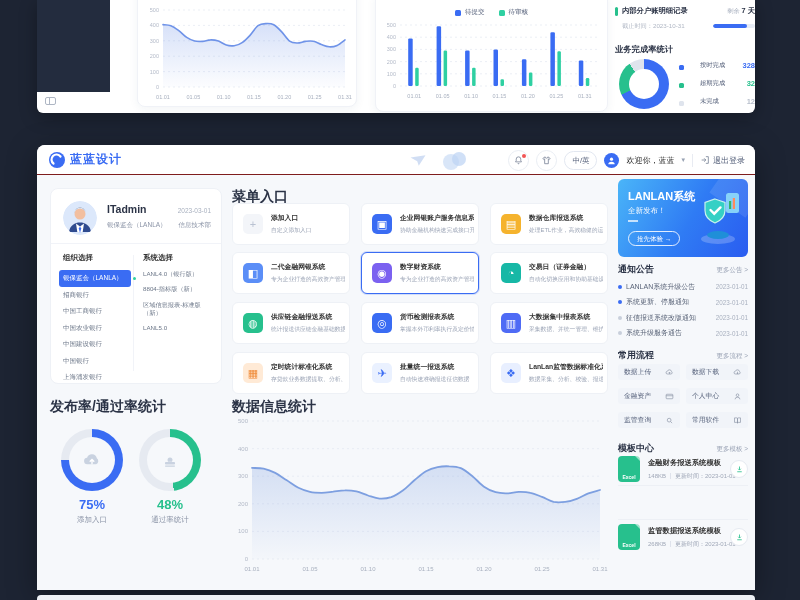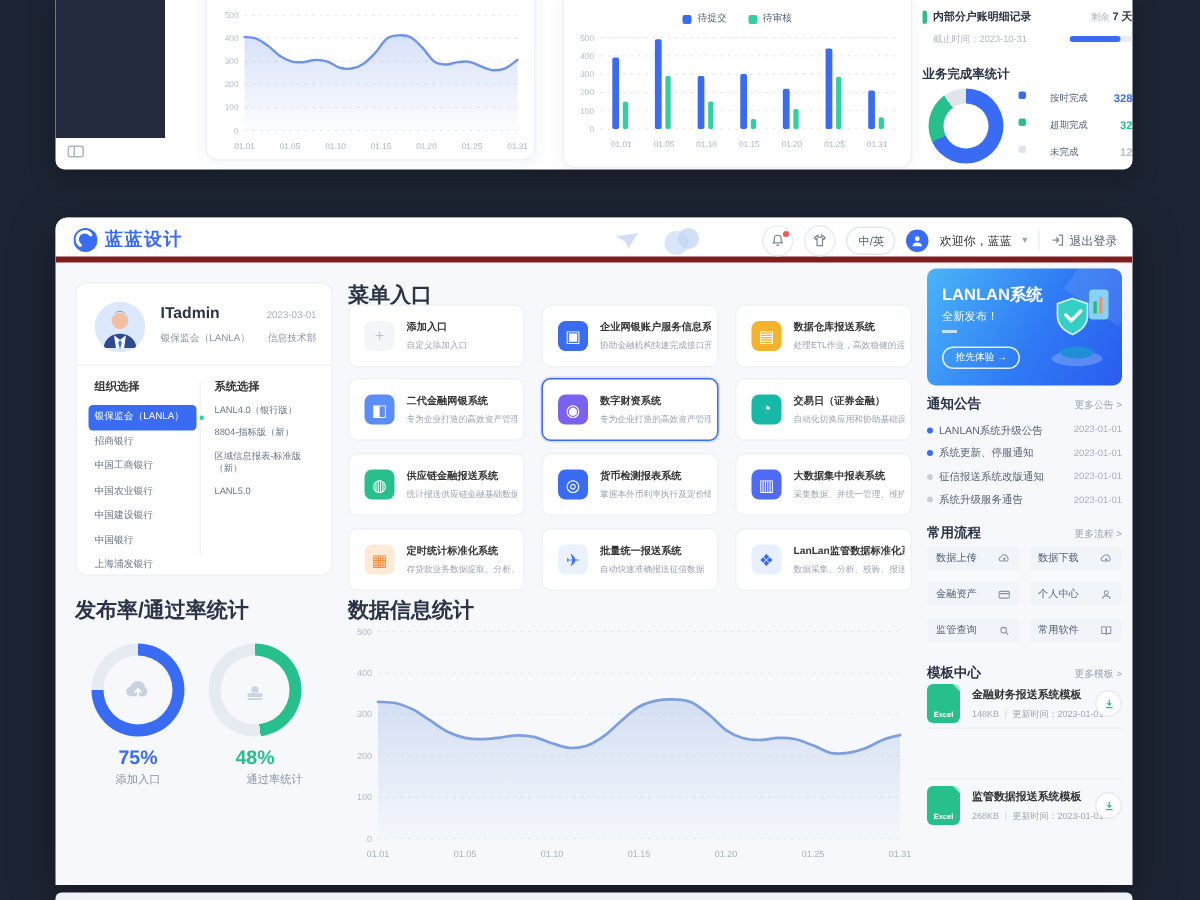--- a/index.html
+++ b/index.html
@@ -22,27 +22,27 @@
   .ti-bar{left:0;top:7px;width:3px;height:9px;background:#27c08d;border-radius:2px}
   .ti-title{left:7px;top:6px;font-size:7.3px;font-weight:bold;color:#2b3346;white-space:nowrap}
   .ti-remain{right:0;top:6px;font-size:6.3px;color:#a8b0bf;white-space:nowrap}
   .ti-remain b{font-size:7.3px;color:#2b3346}
   .ti-sub{left:7px;top:22px;font-size:6.2px;color:#b0b7c4;white-space:nowrap}
   .ti-prog{right:0;top:24px;width:42px;height:4px;background:#e7ecf5;border-radius:2px;overflow:hidden}
   .ti-prog i{display:block;height:100%;background:#3a6cf3;border-radius:2px}
   .ti-comp{left:0;top:44px;font-size:8.3px;font-weight:bold;color:#2b3346}
   .donut{border-radius:50%;display:flex;align-items:center;justify-content:center}
   .hole{border-radius:50%;display:flex;align-items:center;justify-content:center}
-  .cl-row{left:64px;width:76px;display:flex;align-items:flex-start;gap:16px}
+  .cl-row{left:64px;width:76px;display:flex;align-items:flex-end;gap:16px}
   .cl-row .lg-sq{width:5px;height:5px}
   .cl-lab{font-size:6.3px;color:#55607a;flex:1;white-space:nowrap}
   .cl-val{font-size:7.5px;font-weight:bold}
   
   .ms{left:37px;top:145px;width:718px;height:445px;background:#f6f8fb;border-radius:8px 8px 0 0;overflow:hidden;box-shadow:0 8px 30px rgba(0,0,0,.35)}
-  .ms-header{left:0;top:0;width:718px;height:30px;background:#fff;border-bottom:4px solid #7f1d1d}
+  .ms-header{left:0;top:0;width:718px;height:30px;background:#fff;border-bottom:1px solid #7f1d1d}
   .logo{left:12px;top:6px;display:flex;align-items:center;gap:5px}
   .logo-t{font-size:12px;font-weight:bold;color:#3a6cf3;letter-spacing:1px}
   .hdr-right{right:10px;top:4px;display:flex;align-items:center;gap:7px;height:22px}
   .icon-btn{width:21px;height:21px;border:1px solid #e9edf3;border-radius:50%;display:flex;align-items:center;justify-content:center;position:relative;background:#fff}
   .reddot{position:absolute;right:2px;top:3px;width:4px;height:4px;border-radius:50%;background:#f25555}
   .lang{height:19px;line-height:17px;padding:0 7px;border:1px solid #e2e7f0;border-radius:10px;font-size:7.5px;color:#55607a;background:#fff}
   .avatar{width:15px;height:15px;border-radius:50%;background:#3a6cf3;display:flex;align-items:center;justify-content:center;overflow:hidden}
   .welcome{font-size:8px;color:#333}
   .caret{font-size:7px;color:#98a2b3}
   .vdiv{width:1px;height:13px;background:#e8ebf2}
@@ -318,21 +318,21 @@
         <svg width="20" height="20" viewBox="0 0 24 24">
           <path d="M9 12a3 3 0 1 1 6 0l-.6 2H9.6z" fill="#c9d2e0"></path>
           <rect x="6" y="14.5" width="12" height="3" rx="1" fill="#c9d2e0"></rect>
           <rect x="6" y="18.5" width="12" height="1.5" rx=".7" fill="#c9d2e0"></rect>
         </svg>
       </div>
   </div>
   <span class="pct abs" style="left: 24px; top: 352px; color: rgb(58, 108, 243);">75%</span>
   <span class="plabel abs" style="left:24px;top:370px">添加入口</span>
   <span class="pct abs" style="left: 102px; top: 352px; color: rgb(39, 192, 141);">48%</span>
-  <span class="plabel abs" style="left:115px;top:370px">通过率统计</span>
+  <span class="plabel abs" style="left:102px;top:370px">通过率统计</span>
 
   <span class="sec-title abs" style="left:195px;top:43px">菜单入口</span>
   <div class="mcard abs" style="left:195px;top:58px">
       <span class="mic" style="background: rgb(243, 245, 249); color: rgb(185, 194, 210);">+</span>
       <span class="mtx">
         <b>添加入口</b>
         <i>自定义添加入口</i>
       </span>
     </div>
   <div class="mcard abs" style="left:324px;top:58px">

